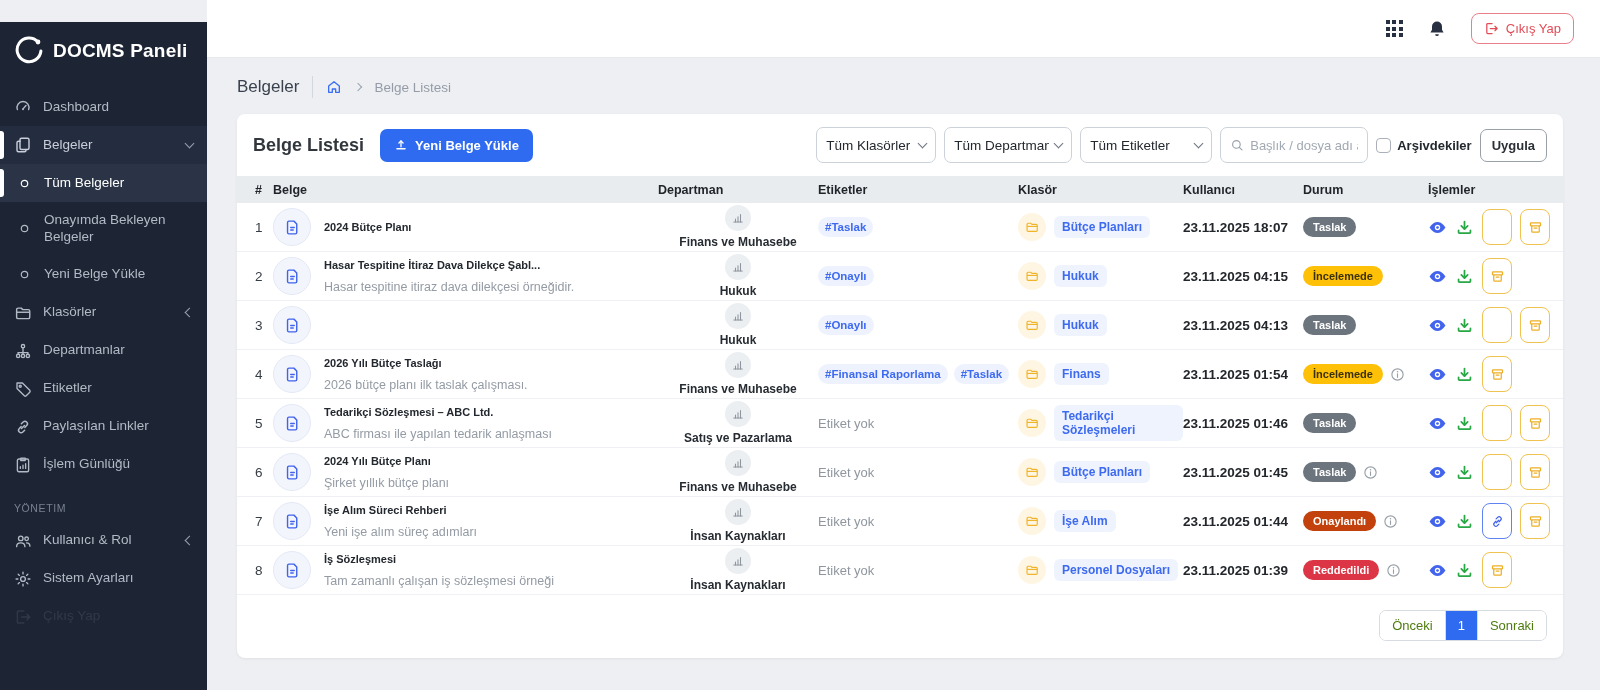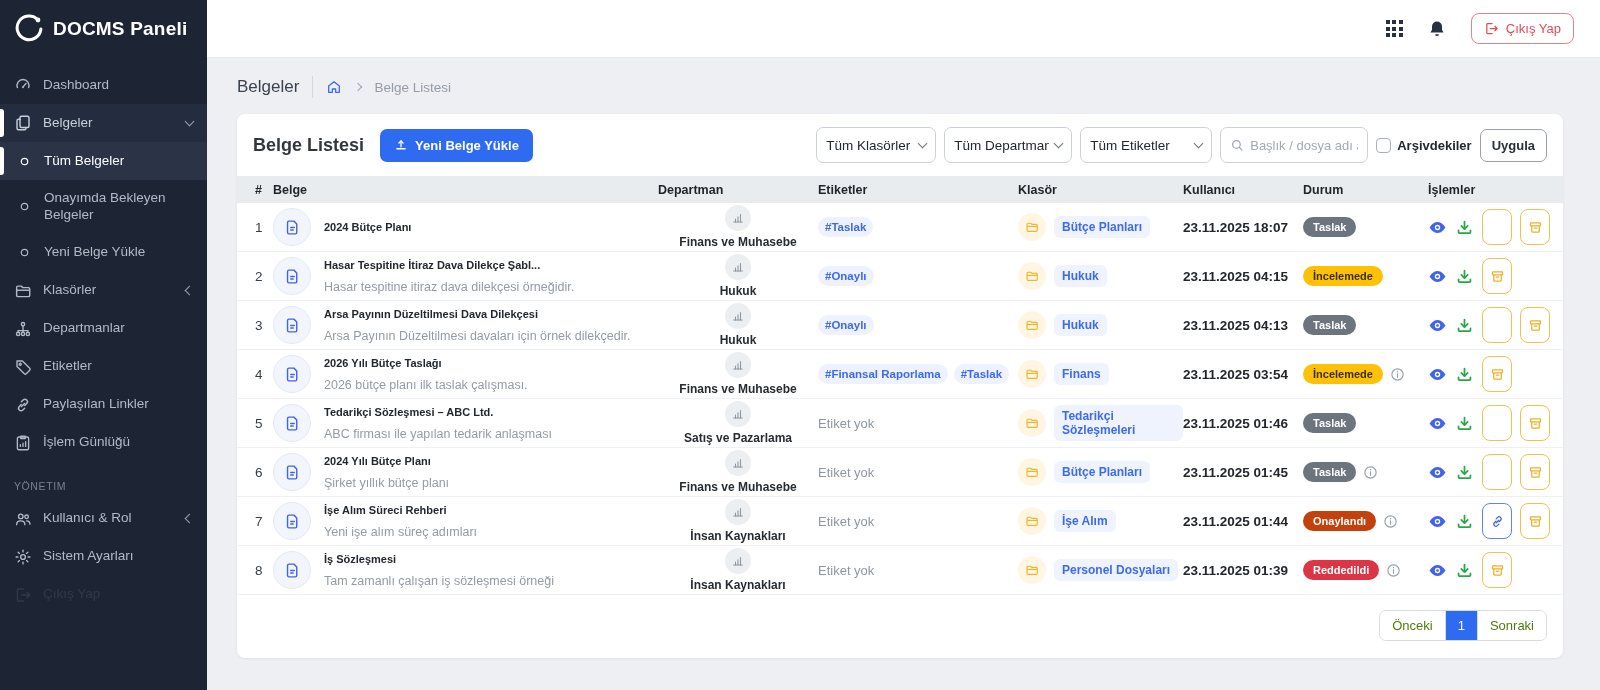--- a/index.html
+++ b/index.html
@@ -1,21 +1,21 @@
 <!DOCTYPE html>
 <html><head>
 <meta charset="utf-8">
 <style>
   * { box-sizing: border-box; margin: 0; padding: 0; }
   html,body { width:1600px; height:690px; overflow:hidden; }
   body { font-family:"Liberation Sans", sans-serif; background:#edeff3; }
   .app { display:flex; height:100%; }
 
   
-  .sidebar { width:207px; flex-shrink:0; background:#1d2534; color:#b3bac6; display:flex; flex-direction:column; }
+  .sidebar { width:207px; flex-shrink:0; background:#1d2534; color:#b3bac6; display:flex; flex-direction:column;margin-top:22px; }
   .logo-row { height:58px; display:flex; align-items:center; padding:0 14px; gap:9px; flex-shrink:0; }
   .logo-mark { width:30px; height:30px; display:flex; }
   .brand { color:#fff; font-size:19px; font-weight:bold; letter-spacing:.2px; flex:1; white-space:nowrap; }
   .hamburger { width:20px; display:flex; flex-direction:column; gap:4px; cursor:pointer; }
   .hamburger i { height:2px; background:#fff; border-radius:1px; }
   #sidebar-nav { padding:8px 0 0; flex:1; }
   .sitem { display:flex; align-items:center; gap:11px; padding:10px 14px; font-size:13.5px; cursor:pointer; position:relative; line-height:1.25; }
   .sitem .ic { width:18px; height:18px; display:flex; flex-shrink:0; align-items:center; justify-content:center; }
   .sitem .ic svg { width:18px; height:18px; }
   .sitem .ic.ic-sm svg { width:11px; height:11px; }
@@ -486,24 +486,20 @@
           </div>
           <div class="trow">
             <div class="cell-num">3</div>
             <div class="doccell">
               <span class="doc-badge">
                 <svg viewBox="0 0 24 24" fill="none" stroke="#4263eb" stroke-width="2" stroke-linejoin="round">
                   <path d="M7 3h7l4 4v12a2 2 0 0 1-2 2H7a2 2 0 0 1-2-2V5a2 2 0 0 1 2-2z"></path>
                   <path d="M9.5 12h5M9.5 15.5h3.5" stroke-linecap="round"></path>
                 </svg>
               </span>
-              <span>
-                <div class="doc-title">Arsa Payının Düzeltilmesi Dava Dilekçesi</div>
-                <div class="doc-sub">Arsa Payının Düzeltilmesi davaları için örnek dilekçedir.</div>
-              </span>
             </div>
             <div class="deptcell">
               <span class="dept-ico">
                 <svg viewBox="0 0 24 24" fill="none" stroke="#8d959e" stroke-width="2.1" stroke-linecap="round">
                   <path d="M3.5 20h17"></path>
                   <path d="M7 20v-6M12 20V9.5M17 20V5"></path>
                 </svg>
               </span>
               <span class="dept-name">Hukuk</span>
             </div>
@@ -578,21 +574,21 @@
             <div><span class="tagpill">#Finansal Raporlama</span><span class="tagpill">#Taslak</span></div>
             <div class="foldercell">
               <span class="folder-ico">
                 <svg viewBox="0 0 24 24" fill="none" stroke="#f0b429" stroke-width="2" stroke-linejoin="round">
                   <path d="M3.5 7.5a2 2 0 0 1 2-2h4.2l2 2h7.3a2 2 0 0 1 2 2v8a2 2 0 0 1-2 2h-13.5a2 2 0 0 1-2-2z"></path>
                   <path d="M3.5 11h17.5"></path>
                 </svg>
               </span>
               <span class="folder-name">Finans</span>
             </div>
-            <div class="created">23.11.2025 03:54</div>
+            <div class="created">23.11.2025 01:54</div>
             <div class="statuscell">
               <span class="badge review">İncelemede</span>
               <span class="info-ico">
                 <svg viewBox="0 0 24 24" fill="none" stroke="currentColor" stroke-width="1.8">
                   <circle cx="12" cy="12" r="9"></circle>
                   <path d="M12 11v5.5" stroke-linecap="round"></path>
                   <circle cx="12" cy="7.6" r="1.2" fill="currentColor" stroke="none"></circle>
                 </svg>
               </span>
             </div>

